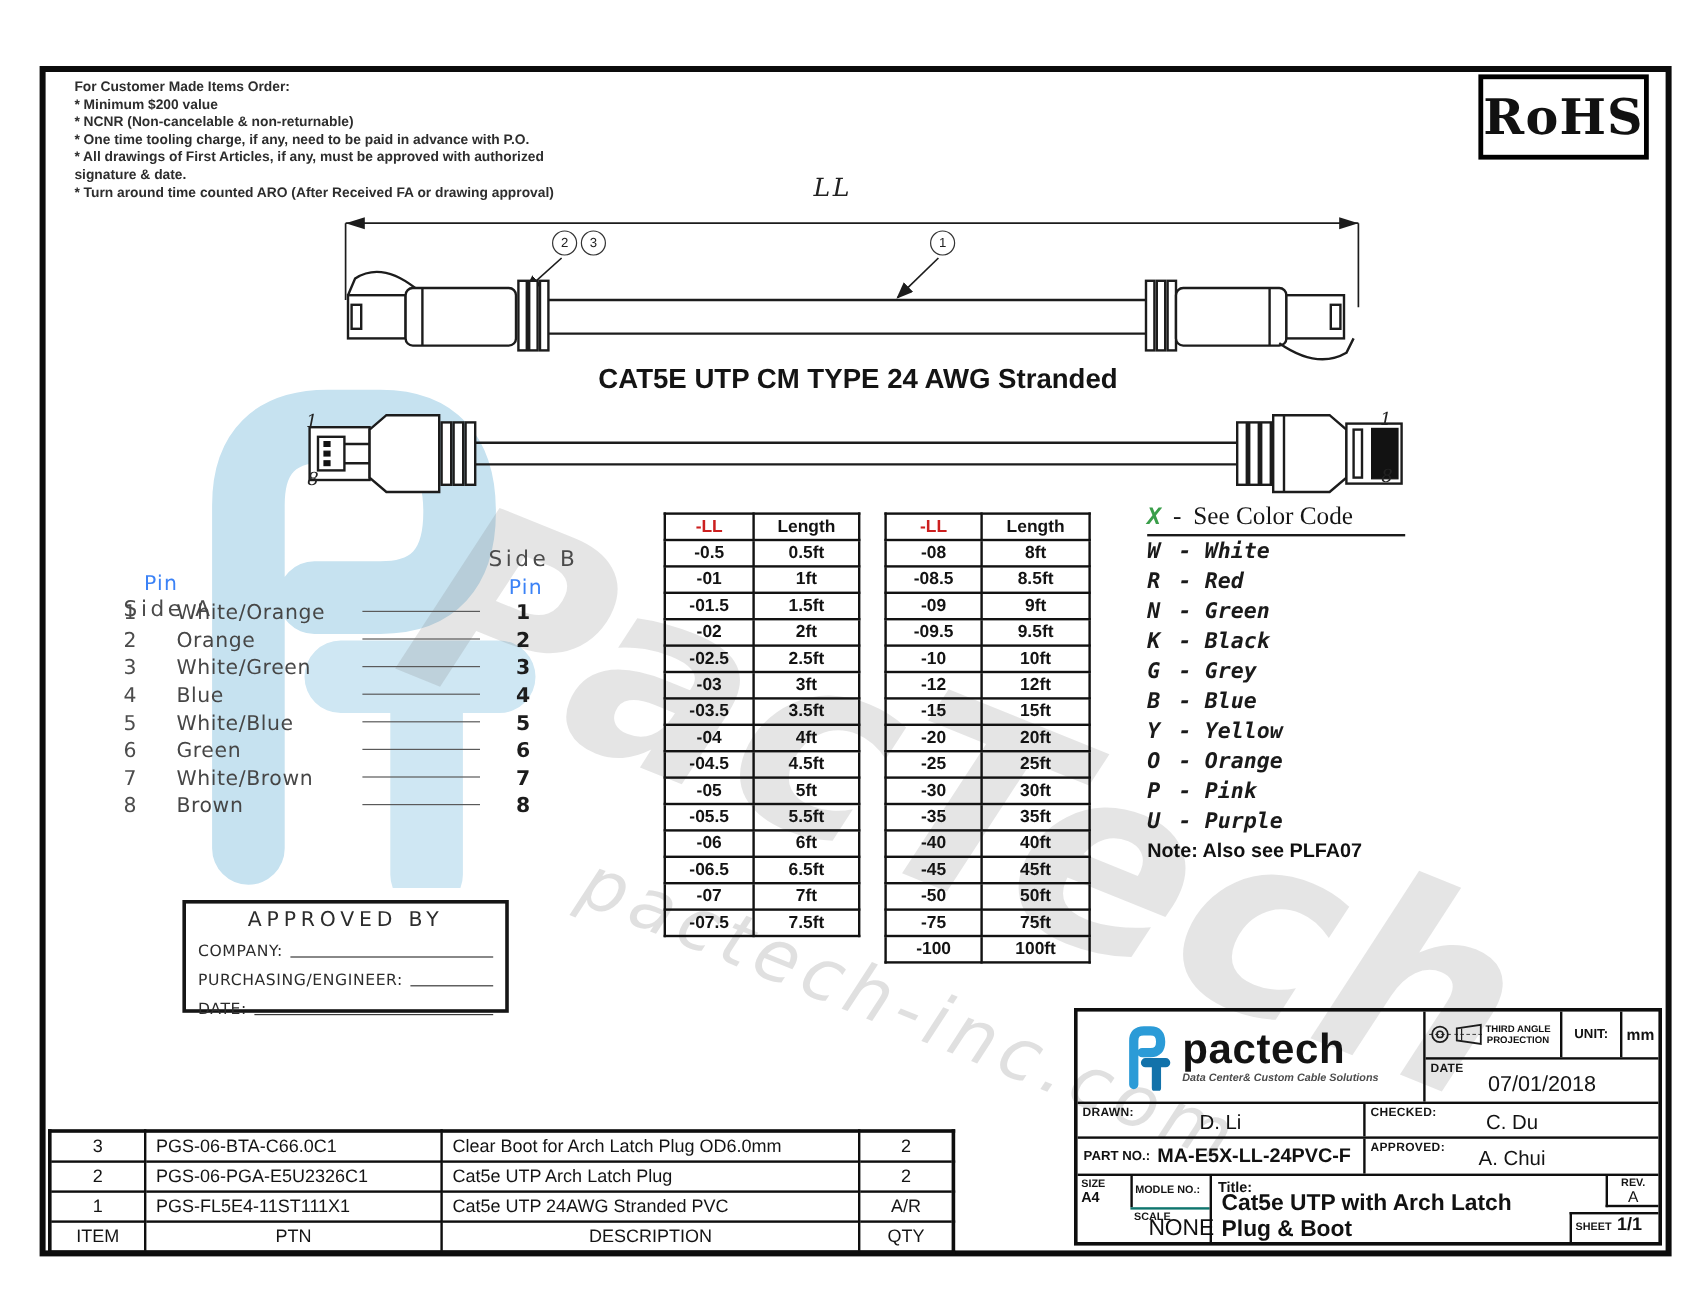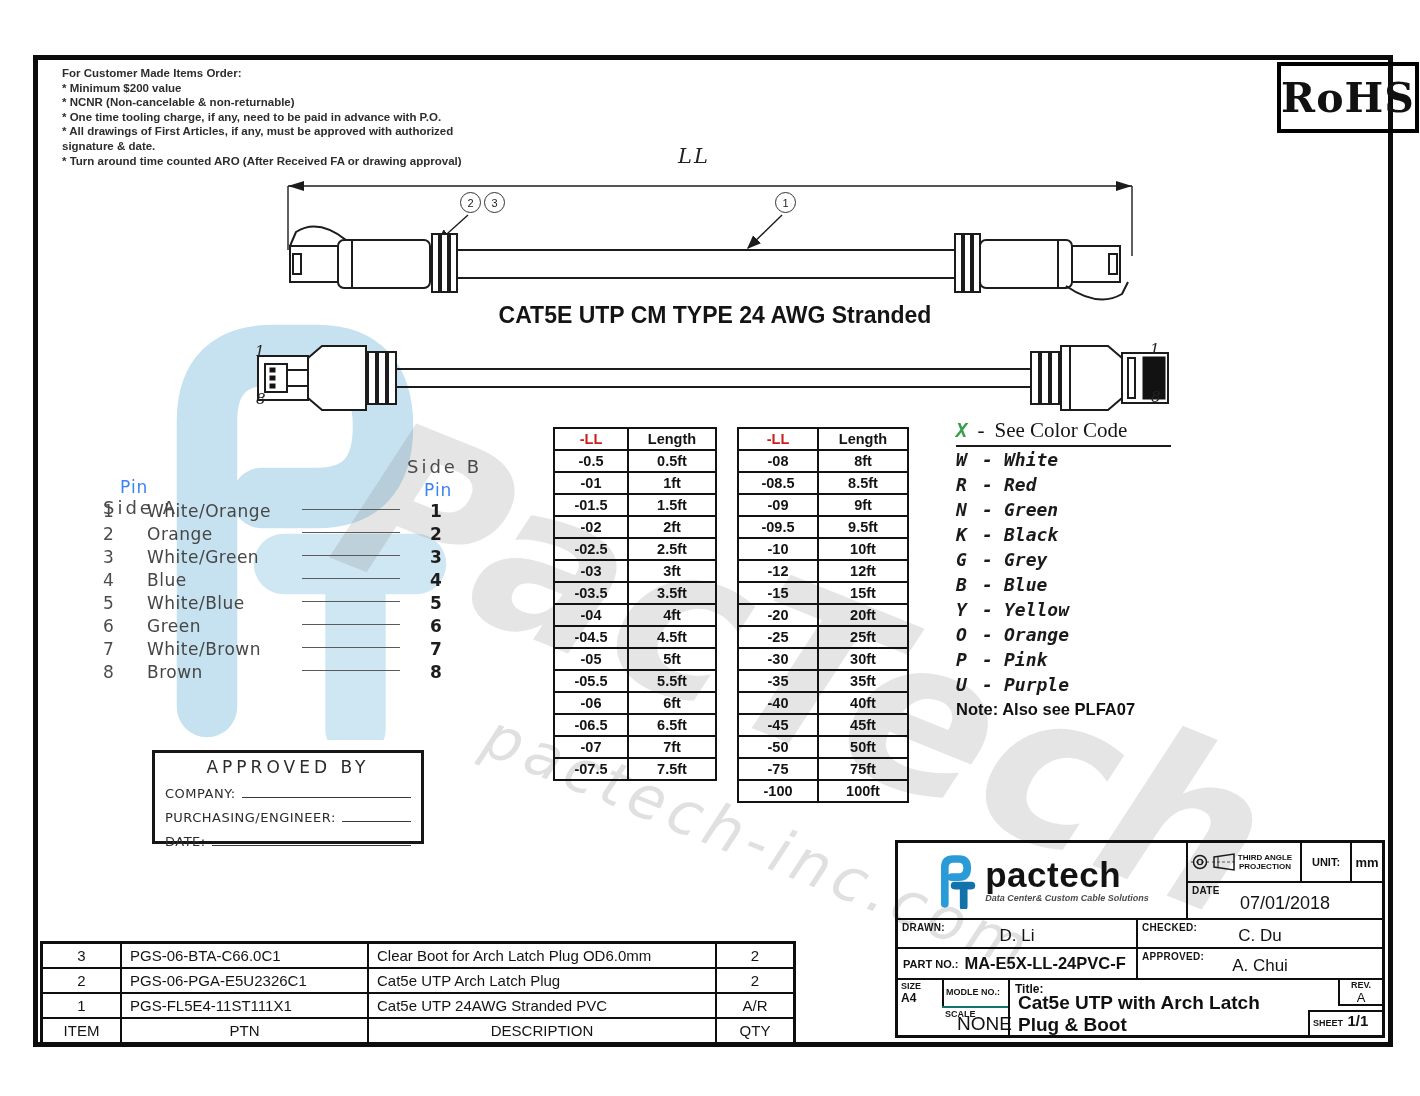--- a/index.html
+++ b/index.html
@@ -12,21 +12,21 @@
       font-size:215px;color:rgba(125,125,125,0.20);transform:rotate(22deg);transform-origin:left top;white-space:nowrap;letter-spacing:2px;}
   #wm-text-small{left:500px;top:700px;font-family:"DejaVu Sans",sans-serif;font-style:italic;
       font-size:60px;color:rgba(125,125,125,0.24);transform:rotate(22deg);transform-origin:left top;white-space:nowrap;letter-spacing:6px;}
   
   #frame{left:33px;top:55px;width:1350px;height:982px;border:5px solid #0c0c0c;z-index:1;}
   .z{z-index:2;}
   
   #notes{left:62px;top:66px;font-size:11.5px;line-height:14.6px;font-weight:600;color:#2d2d2d;}
   
   #rohs{left:1232px;top:62px;width:134px;height:63px;border:4px solid #000;display:flex;align-items:center;justify-content:center;
-        font-family:"DejaVu Serif",serif;font-weight:bold;font-size:41px;letter-spacing:1px;background:transparent;margin-left:45px;}
+        font-family:"DejaVu Serif",serif;font-weight:bold;font-size:41px;letter-spacing:1px;background:transparent;}
   
   #dim-label{left:678px;top:144px;font-family:"DejaVu Serif",serif;font-style:italic;font-size:21px;color:#222;letter-spacing:2px;}
   #cable-title{left:420px;top:302px;width:590px;text-align:center;font-size:23px;font-weight:700;color:#141414;}
   .callout{display:flex;gap:3px;}
   .callout .c{width:19px;height:19px;border:1.6px solid #333;border-radius:50%;display:flex;align-items:center;justify-content:center;
       font-size:11px;color:#222;background:transparent;}
   #callout-23{left:460px;top:192px;}
   #callout-1{left:775px;top:192px;}
   .pinlab{font-family:"DejaVu Serif",serif;font-style:italic;font-size:15px;color:#222;}
   

